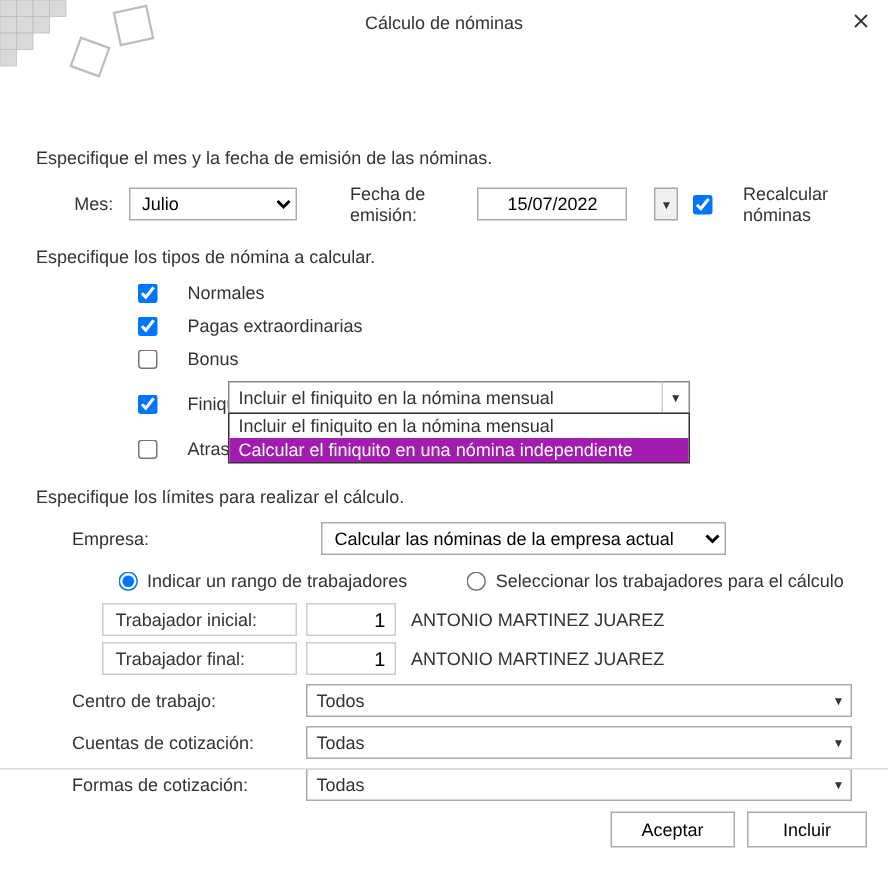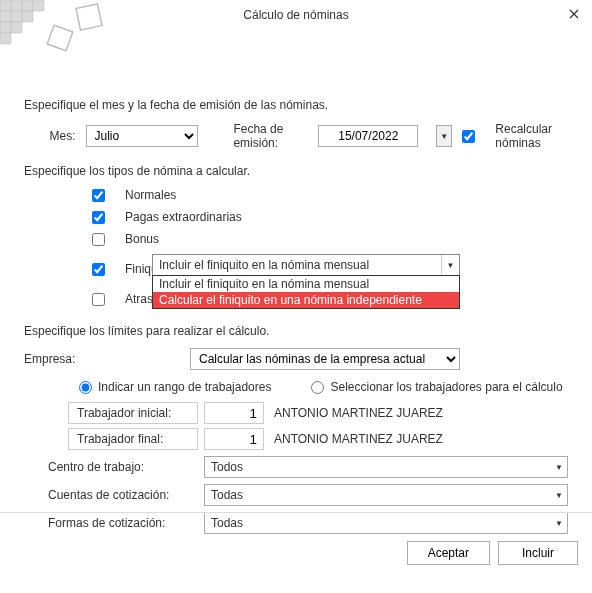--- a/index.html
+++ b/index.html
@@ -89,21 +89,21 @@
   width: 100%;
   border: 1px solid #333;
   background: #fff;
   z-index: 10;
 }
 .fini-opt {
   padding: 1px 6px;
   font-size: 12px;
   cursor: pointer;
 }
-.fini-opt.sel { background: #ef4444; color: #fff; }
+.fini-opt.sel { background: #a21caf; color: #fff; }
 .limits .row { margin: 6px 0; }
 .emp-select { width: 270px; }
 .radio-row { display: flex; gap: 40px; margin-left: 24px; margin-top: 10px; margin-bottom: 8px; padding-left: 31px; }
 .radio-item { display: flex; align-items: center; gap: 6px; }
 .radio-item input { width: 13px; height: 13px; }
 .worker-row { display: flex; align-items: center; margin: 4px 0 4px 44px; gap: 6px; }
 .worker-label {
   border: 1px solid #ccc;
   padding: 3px 8px;
   width: 130px;
@@ -222,21 +222,21 @@
     </div>
     <label class="chk">
       <input type="checkbox" style="">
         <span>Atrasos</span>
     </label>
   </div>
 
   <div class="section-label" style="margin-top:18px">Especifique los límites para realizar el cálculo.</div>
 
   <div class="limits">
-    <div class="row" style="">
+    <div class="row" style="margin-left:24px">
       <span class="lbl" style="width:156px">Empresa:</span>
       <select class="emp-select">
         <option>Calcular las nóminas de la empresa actual</option>
       </select>
     </div>
 
     <div class="radio-row">
       <label class="radio-item">
         <input type="radio" name="wm" checked="" style="">
         <span>Indicar un rango de trabajadores</span>

